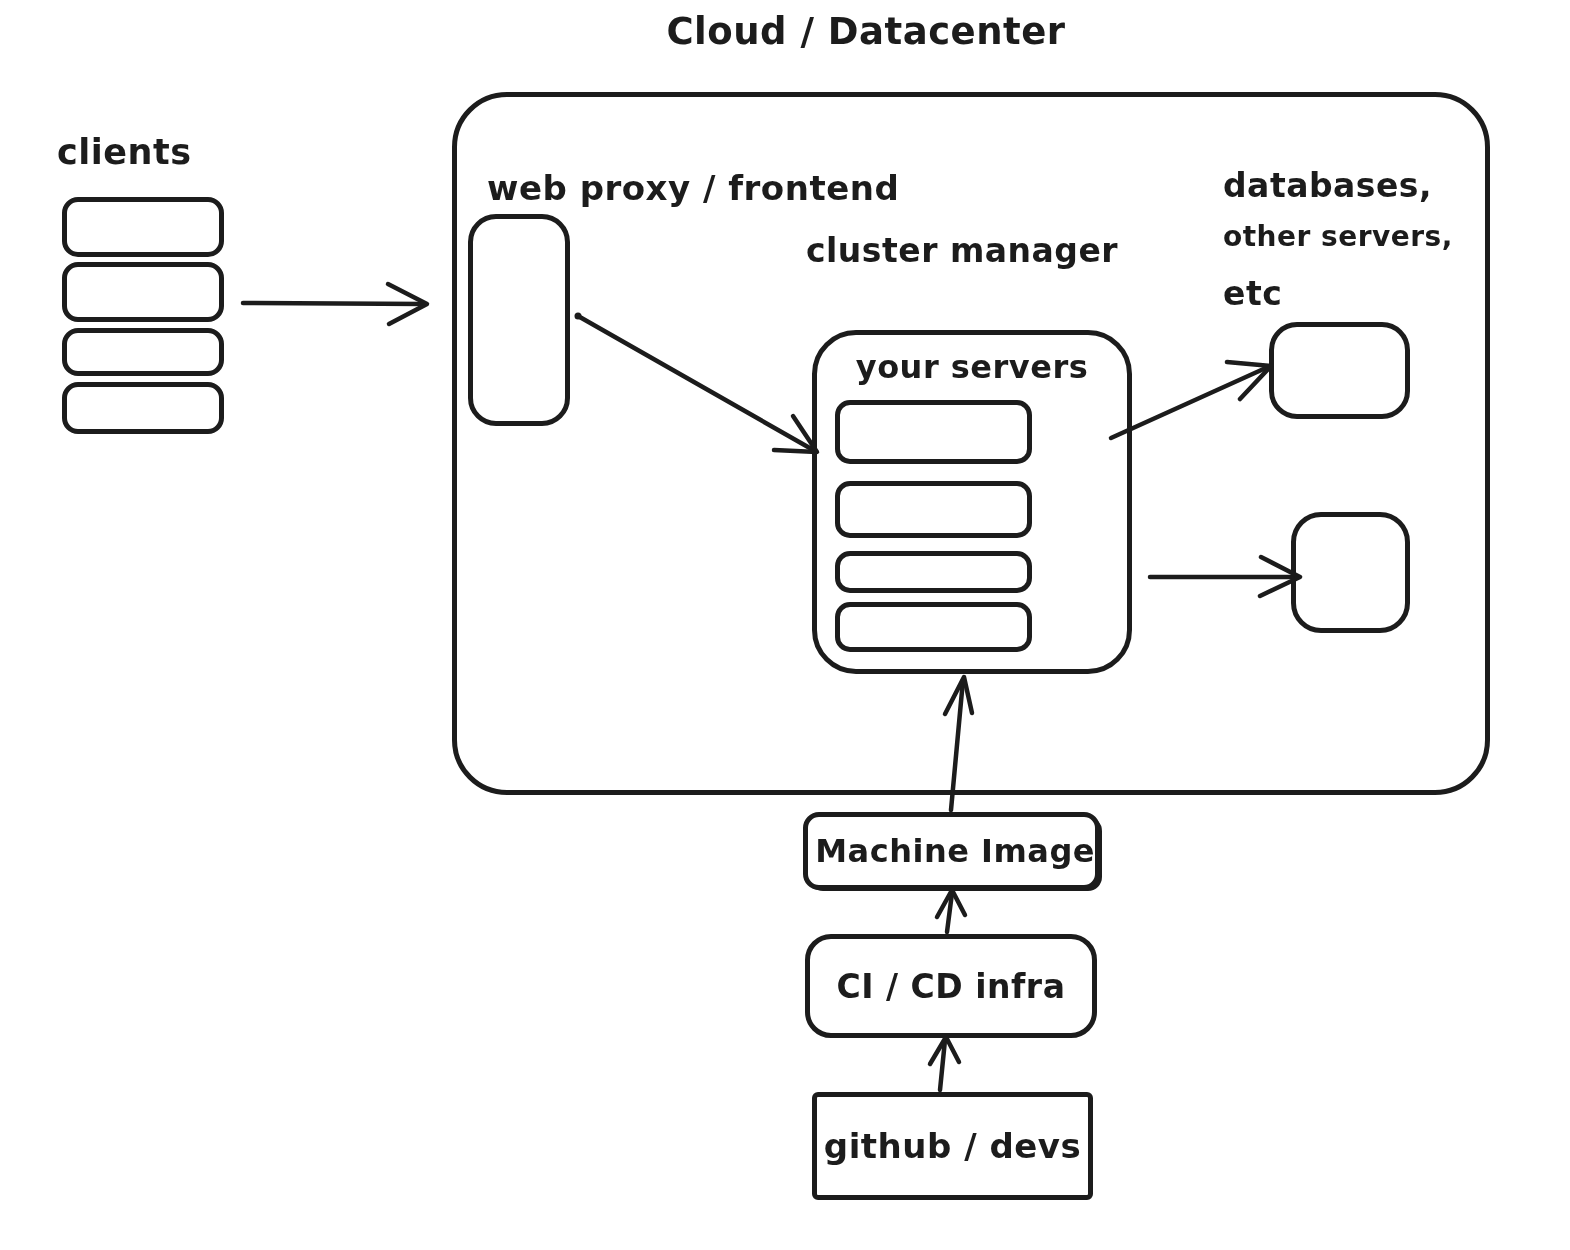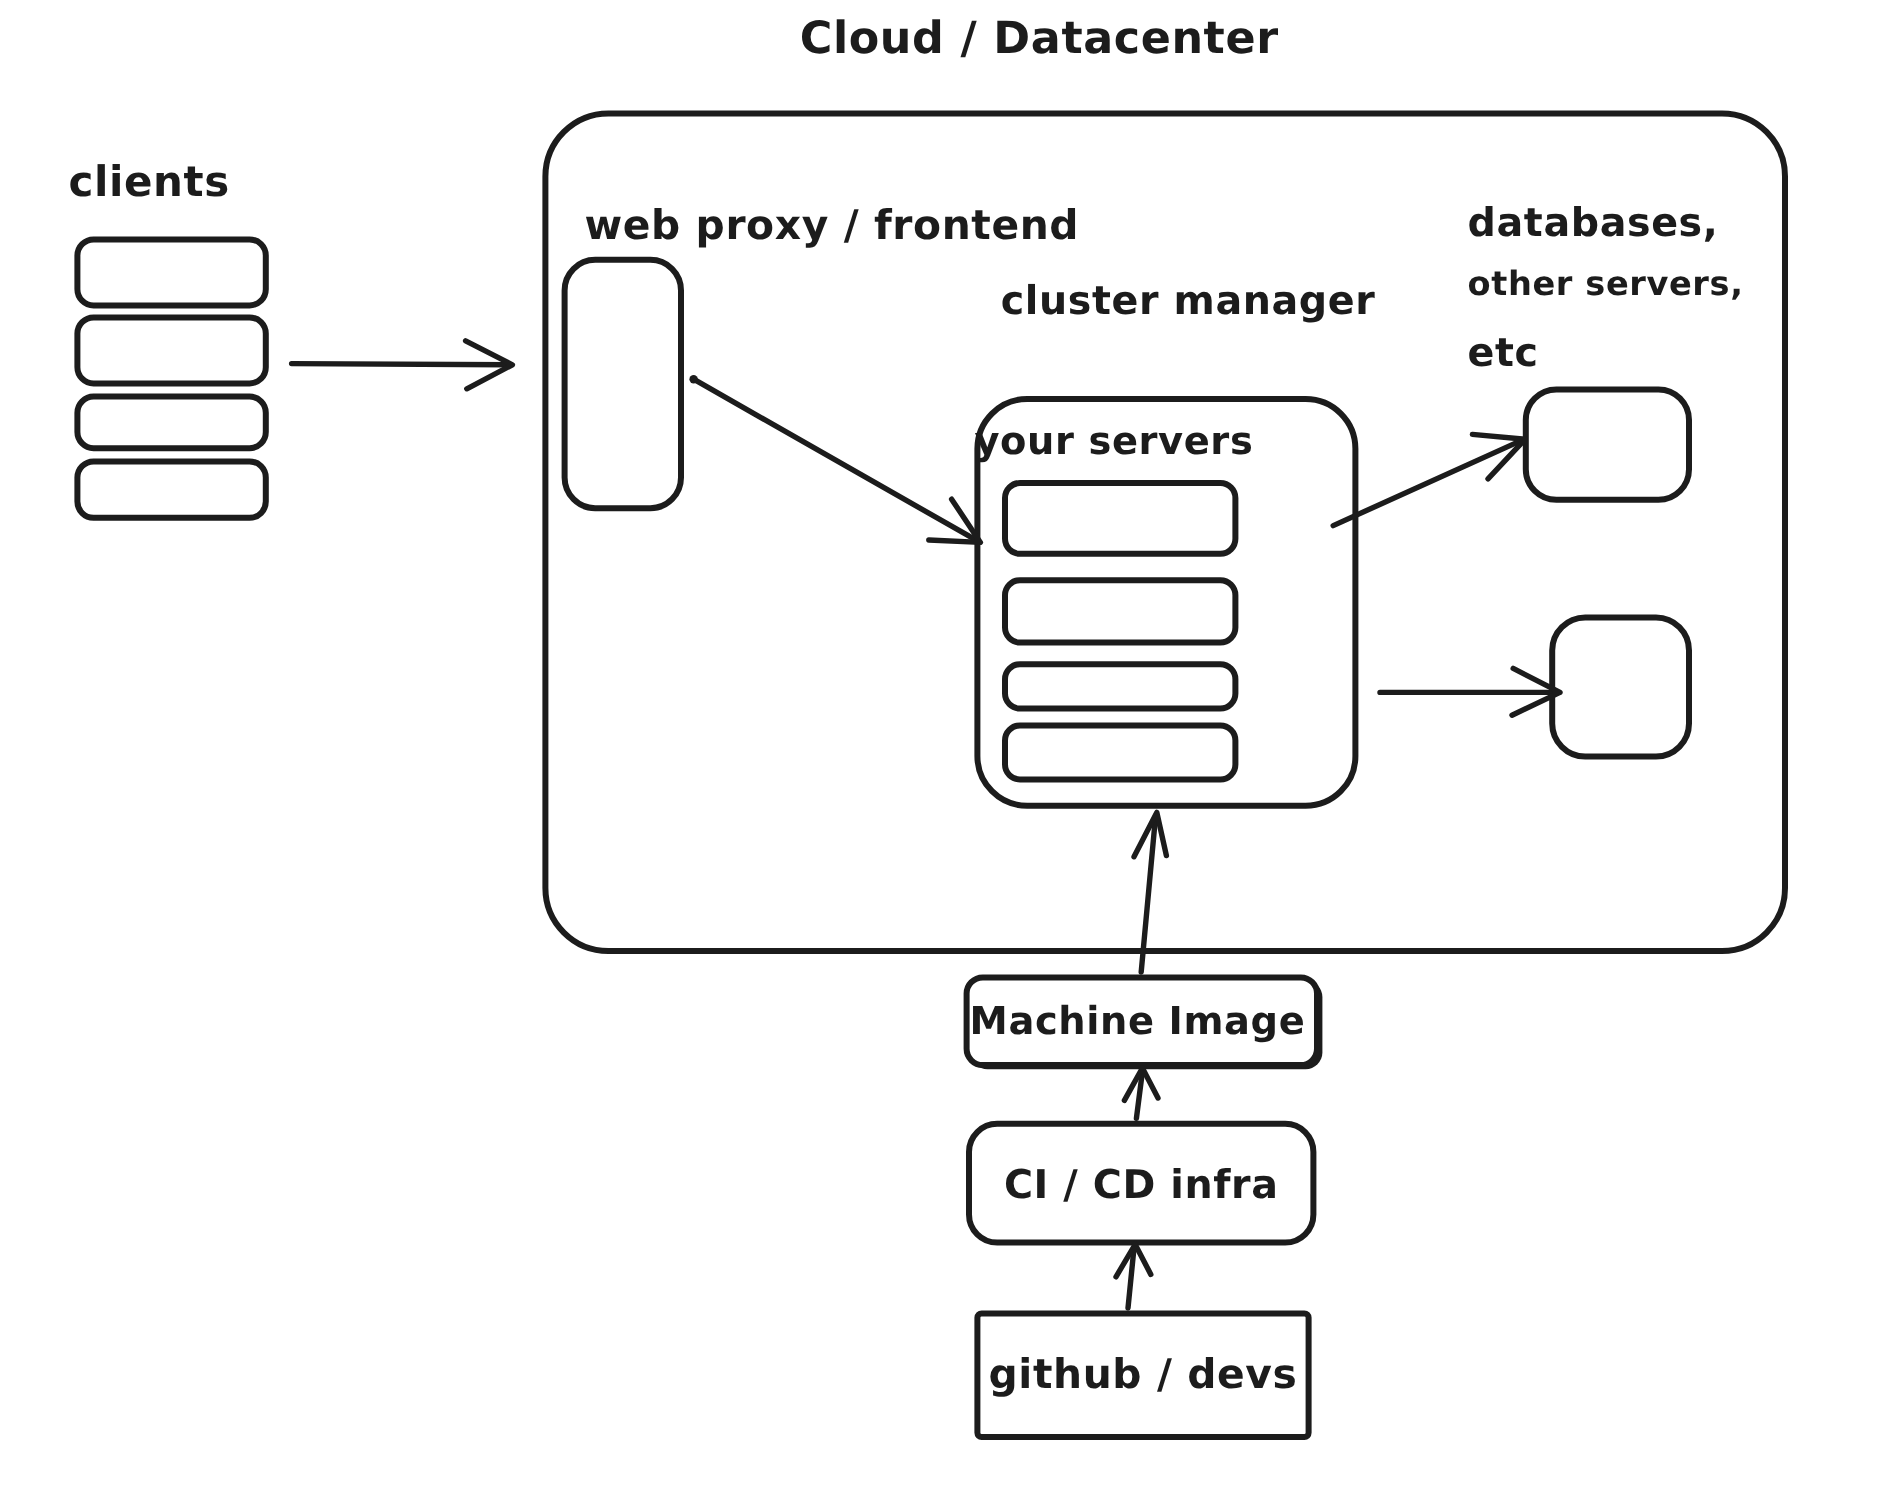--- a/index.html
+++ b/index.html
@@ -54,40 +54,40 @@
   .client-box.c4 { top: 382px; height: 52px; }
 
   
   .cloud-box { left: 452px; top: 92px; width: 1038px; height: 703px; border-radius: 55px; }
 
   
   .proxy-label { left: 487px; top: 168px; font-size: 34px; }
   .proxy-box { left: 468px; top: 214px; width: 102px; height: 212px; border-radius: 28px; }
 
   
-  .cluster-label-1 { left: 834px; top: 231px; font-size: 33px; }
+  .cluster-label-1 { left: 806px; top: 231px; font-size: 33px; }
   .cluster-label-2 { left: 806px; top: 277px; font-size: 33px; }
   .cluster-box { left: 812px; top: 330px; width: 320px; height: 344px; border-radius: 44px; }
-  .your-servers-label { left: 812px; top: 348px; width: 320px; text-align: left; font-size: 32px; }
+  .your-servers-label { left: 812px; top: 348px; width: 320px; text-align: center; font-size: 32px; }
   .server-box { left: 835px; width: 197px; border-radius: 15px; }
   .server-box.s1 { top: 400px; height: 64px; }
   .server-box.s2 { top: 481px; height: 57px; }
   .server-box.s3 { top: 551px; height: 42px; }
   .server-box.s4 { top: 602px; height: 50px; }
 
   
   .db-label-1 { left: 1223px; top: 166px; font-size: 33px; }
   .db-label-2 { left: 1223px; top: 220px; font-size: 28px; }
   .db-label-3 { left: 1223px; top: 274px; font-size: 33px; }
   .db-box-1 { left: 1269px; top: 322px; width: 141px; height: 97px; border-radius: 28px; }
   .db-box-2 { left: 1291px; top: 512px; width: 119px; height: 121px; border-radius: 30px; }
 
   
   .mi-box { left: 803px; top: 812px; width: 297px; height: 78px; border-radius: 16px;
-            box-shadow: 4px 3px 0 -2px var(--ink); display: flex; align-items: center; justify-content: flex-start; }
+            box-shadow: 4px 3px 0 -2px var(--ink); display: flex; align-items: center; justify-content: flex-end; }
   .mi-box .label { position: static; font-size: 32px; }
   .cicd-box { left: 805px; top: 934px; width: 292px; height: 104px; border-radius: 26px;
               display: flex; align-items: center; justify-content: center; }
   .cicd-box .label { position: static; font-size: 33px; }
   .gh-box { left: 812px; top: 1092px; width: 281px; height: 108px; border-radius: 6px;
             display: flex; align-items: center; justify-content: center; }
   .gh-box .label { position: static; font-size: 34px; }
 </style>
 </head>
 <body>

